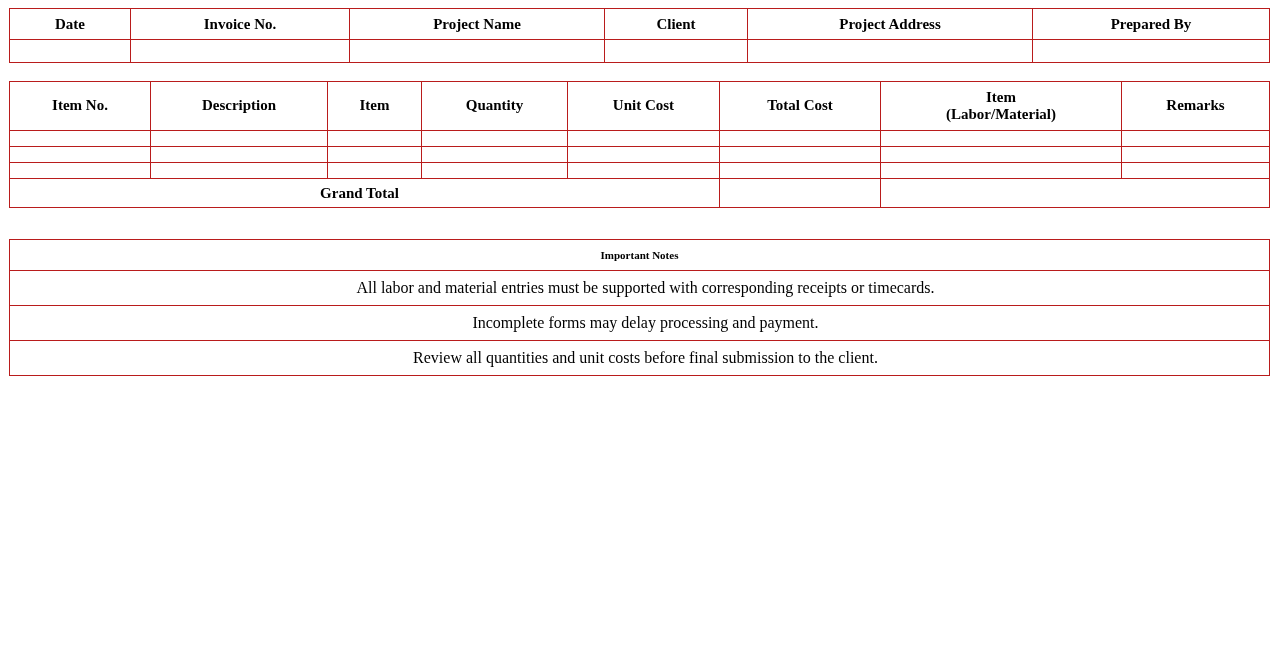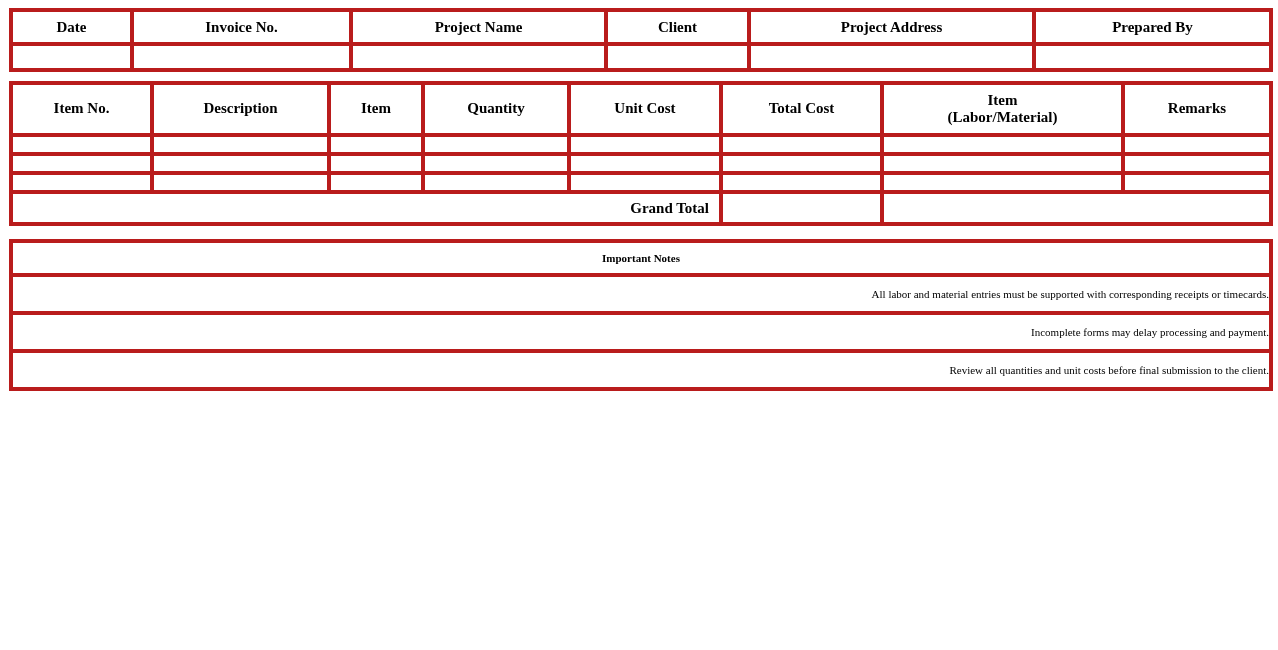--- a/index.html
+++ b/index.html
@@ -19,21 +19,21 @@
     width: 1278px;
     height: 650px;
     padding: 0;
     box-sizing: border-box;
   }
   table {
     border-collapse: collapse;
     table-layout: fixed;
   }
   td, th {
-    border: 4px solid #b91c1c;
+    border: 1px solid #b91c1c;
     padding: 0;
     vertical-align: middle;
     font-size: 15px;
   }
 
   
   .header-table {
     position: absolute;
     left: 9px;
     top: 8px;
@@ -60,21 +60,21 @@
     height: 48px;
     font-weight: bold;
     text-align: center;
     font-size: 15px;
     line-height: 1.15;
   }
   .items-table td.blank {
     height: 15px;
   }
   .grand-total-label {
-    text-align: right;
+    text-align: center;
     padding-right: 10px;
     font-weight: bold;
     height: 28px;
     font-size: 15px;
   }
   .grand-total-value {
     height: 28px;
   }
 
   
@@ -85,23 +85,23 @@
     width: 1260px;
   }
   .notes-table th.notes-title {
     height: 30px;
     font-weight: bold;
     text-align: center;
     font-size: 11px;
   }
   .notes-table td.note-row {
     height: 34px;
-    text-align: right;
+    text-align: center;
     padding-left: 12px;
-    font-size: 11px;
+    font-size: 16px;
     font-weight: normal;
   }
 </style>
 </head>
 <body>
 
 <div class="page">
 
   <table class="header-table">
     <colgroup>

